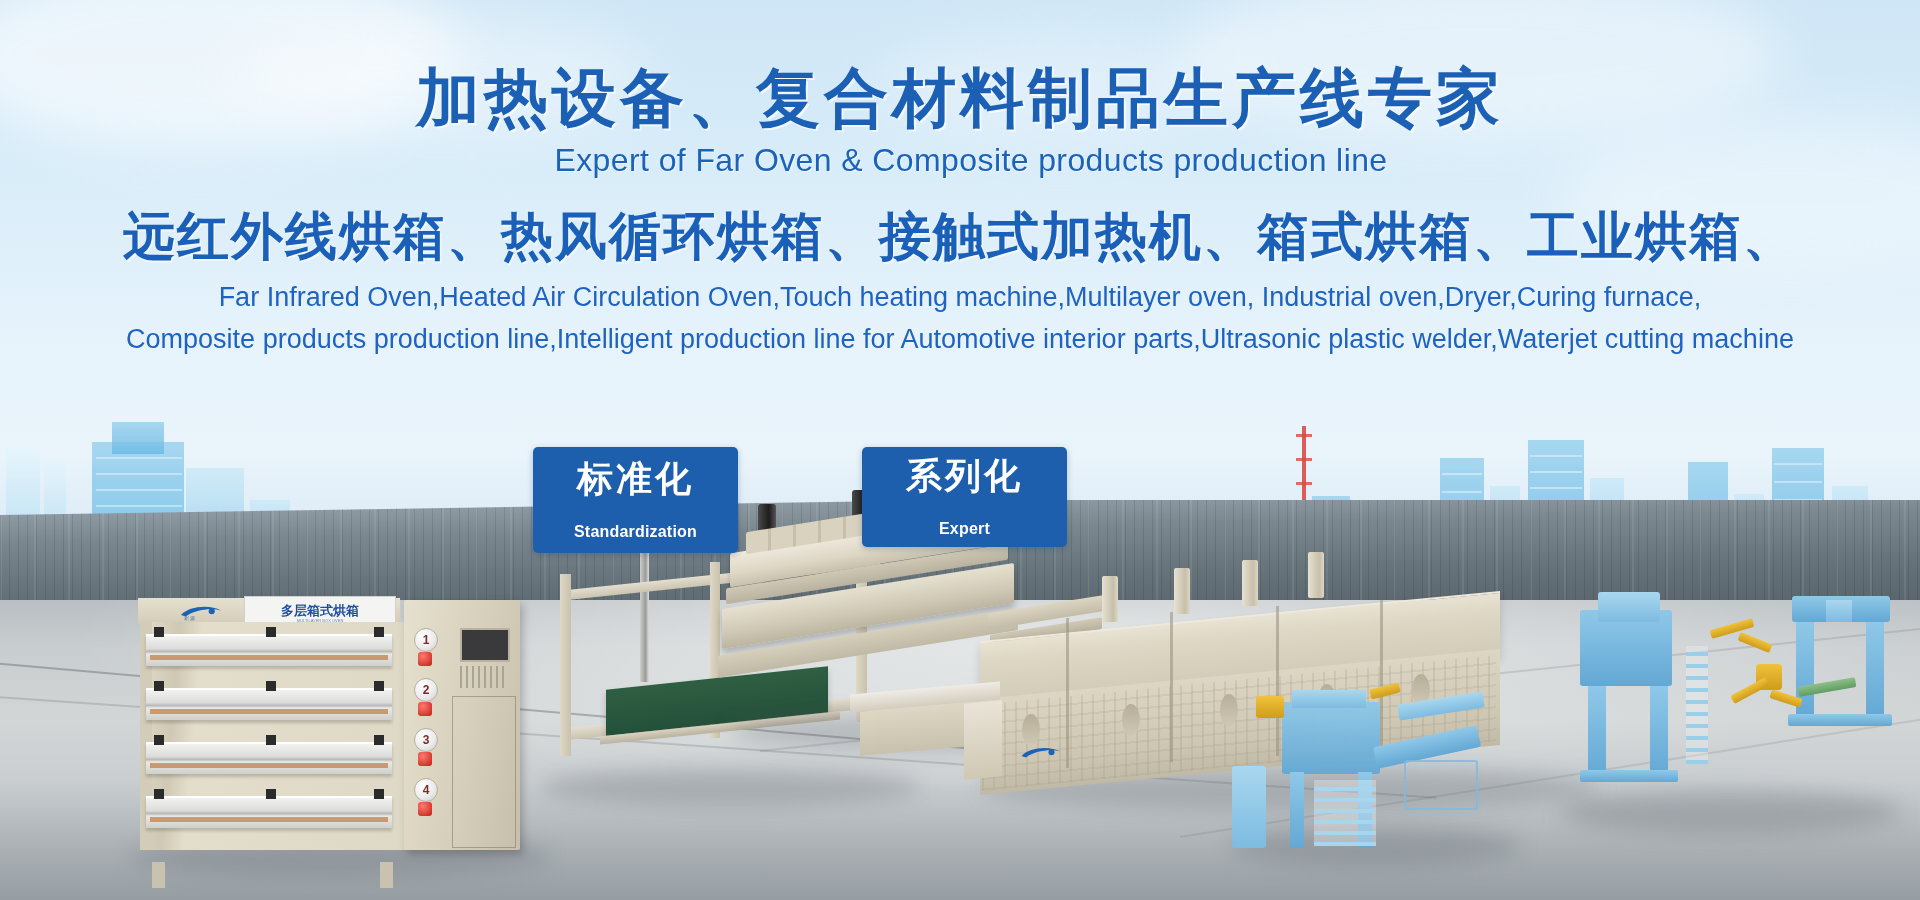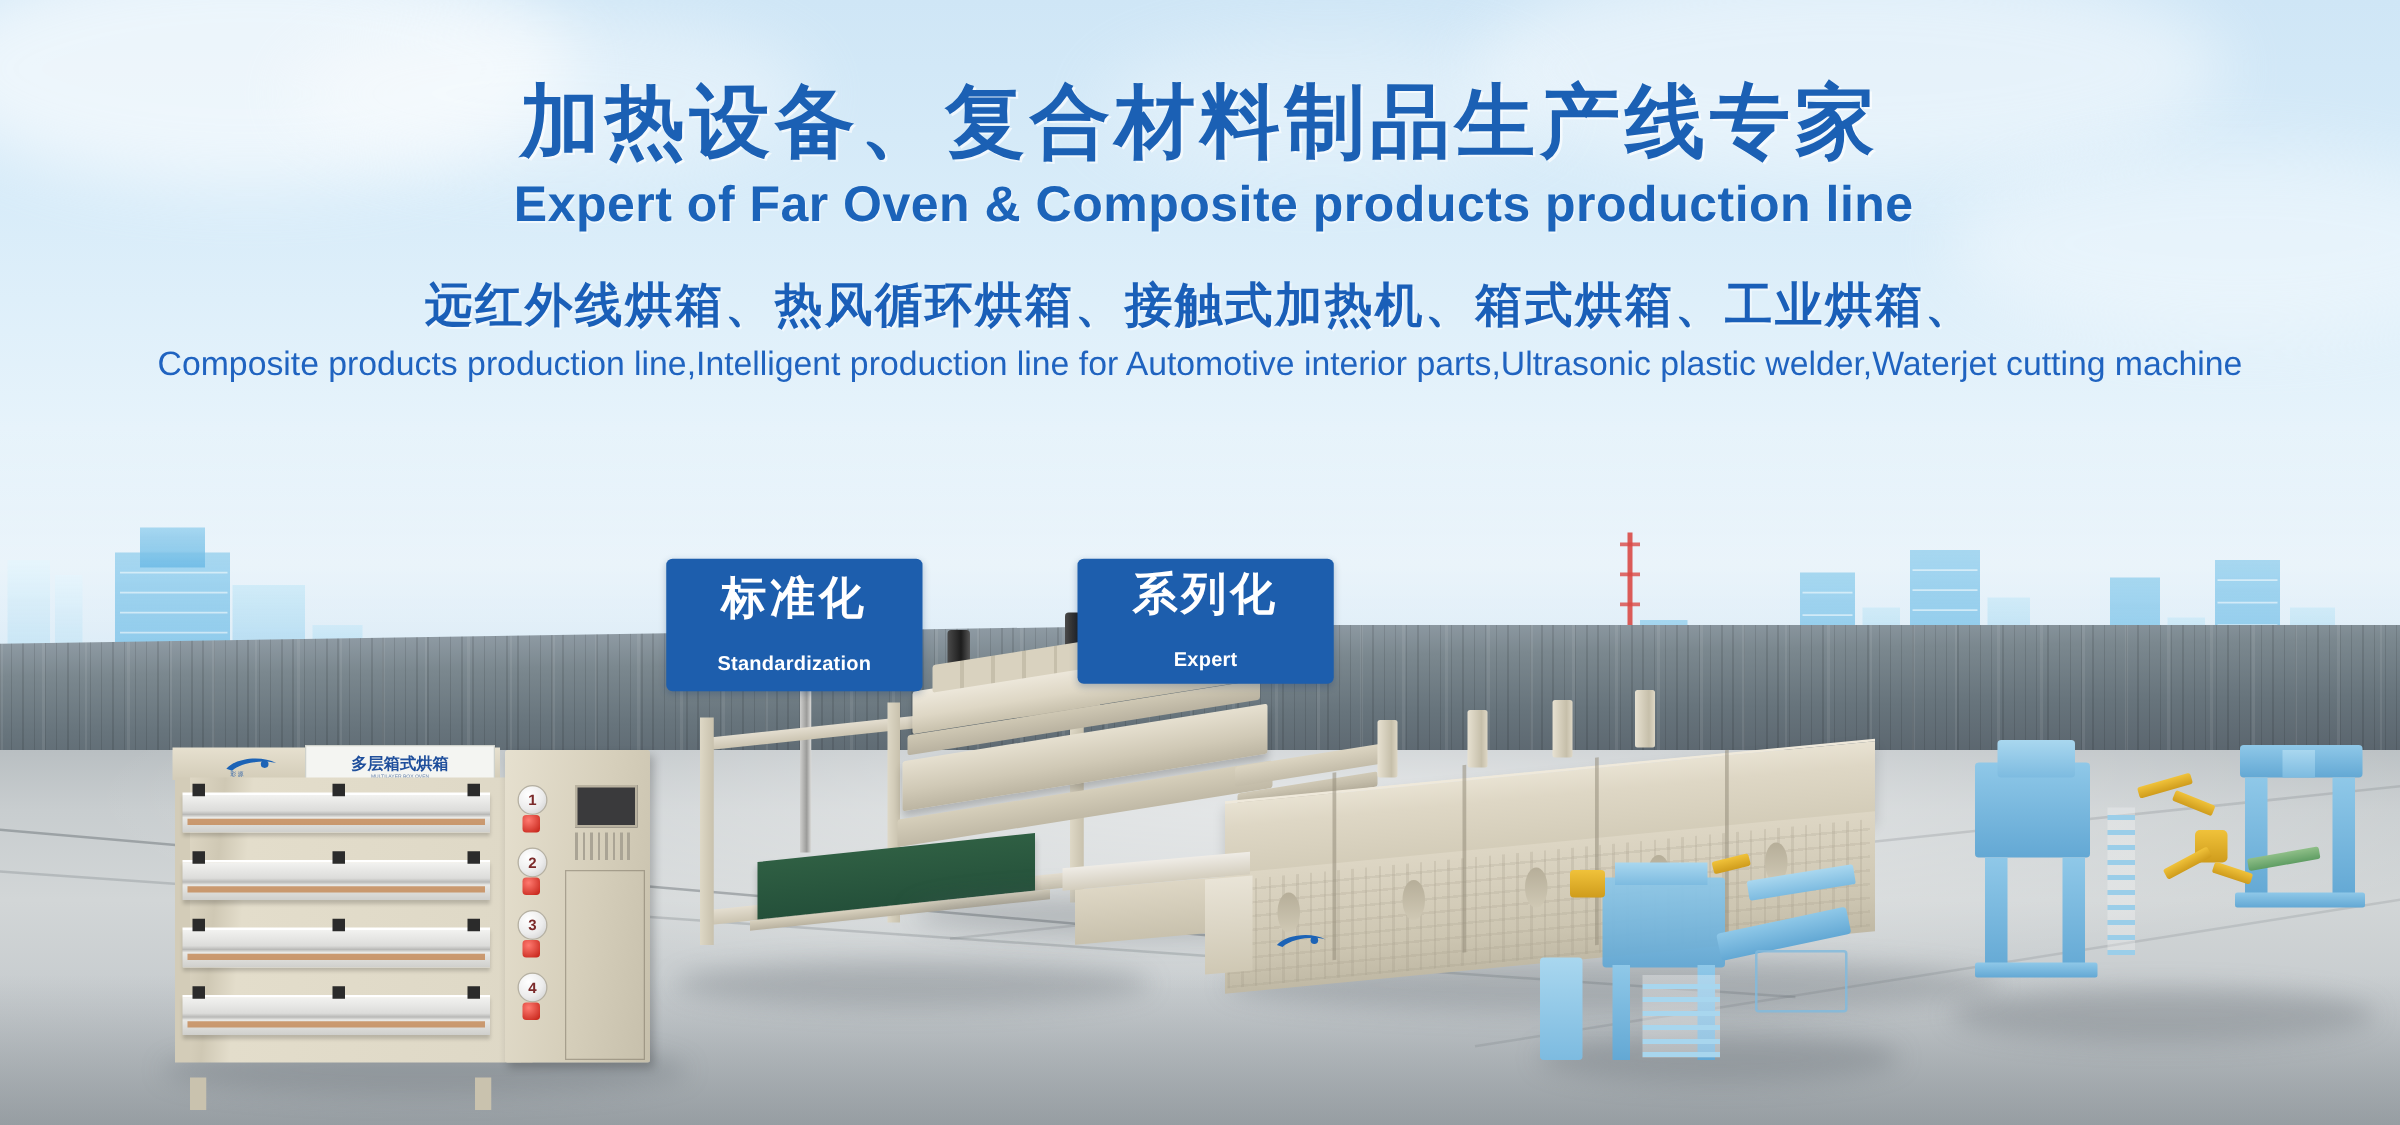--- a/index.html
+++ b/index.html
@@ -53,27 +53,27 @@
   
   #copy{position:absolute;left:0;top:0;width:1920px;text-align:center;}
   .h1{
     margin-top:66px;
     font-size:64px;line-height:1;font-weight:900;color:#1b60b4;
     letter-spacing:4px;
     text-shadow:2px 2px 0 rgba(255,255,255,.65);
     font-family:"DejaVu Sans","Liberation Sans",sans-serif;
   }
   .h2{
-    margin-top:14px;font-size:40px;line-height:1;font-weight:700;color:#1b63b9;
+    margin-top:14px;font-size:32px;line-height:1;font-weight:400;color:#1b63b9;
     letter-spacing:.4px;
     text-shadow:1px 1px 0 rgba(255,255,255,.6);
     padding-left:22px;
   }
   .cn-line{
-    font-size:38px;line-height:52px;font-weight:800;color:#1a5fb8;
+    font-size:52px;line-height:52px;font-weight:800;color:#1a5fb8;
     letter-spacing:2px;
     text-shadow:1.5px 1.5px 0 rgba(255,255,255,.55);
     font-family:"DejaVu Sans","Liberation Sans",sans-serif;
   }
   .cn-line.first{margin-top:34px;}
   .en-line{
     font-size:27px;line-height:42px;font-weight:500;color:#1f63c0;
     letter-spacing:0px;
   }
   .en-line.first{margin-top:14px;}
@@ -418,20 +418,21 @@
       <div style="position:absolute;left:174px;top:120px;width:70px;height:46px;
            border:2px solid rgba(130,186,220,.85);border-radius:3px;"></div>
     </div>
 
   </div>
 
   <div id="copy">
     <div class="h1">加热设备、复合材料制品生产线专家</div>
     <div class="h2">Expert of Far Oven &amp; Composite products production line</div>
     <div class="cn-line first">远红外线烘箱、热风循环烘箱、接触式加热机、箱式烘箱、工业烘箱、</div>
+    <div class="en-line first">Far Infrared Oven,Heated Air Circulation Oven,Touch heating machine,Multilayer oven, Industrial oven,Dryer,Curing furnace,</div>
     <div class="en-line">Composite products production line,Intelligent production line for Automotive interior parts,Ultrasonic plastic welder,Waterjet cutting machine</div>
   </div>
 
   <div id="badges">
     <div class="badge b1">
       <div class="cn">标准化</div>
       <div class="en">Standardization</div>
     </div>
     <div class="badge b2">
       <div class="cn">系列化</div>

